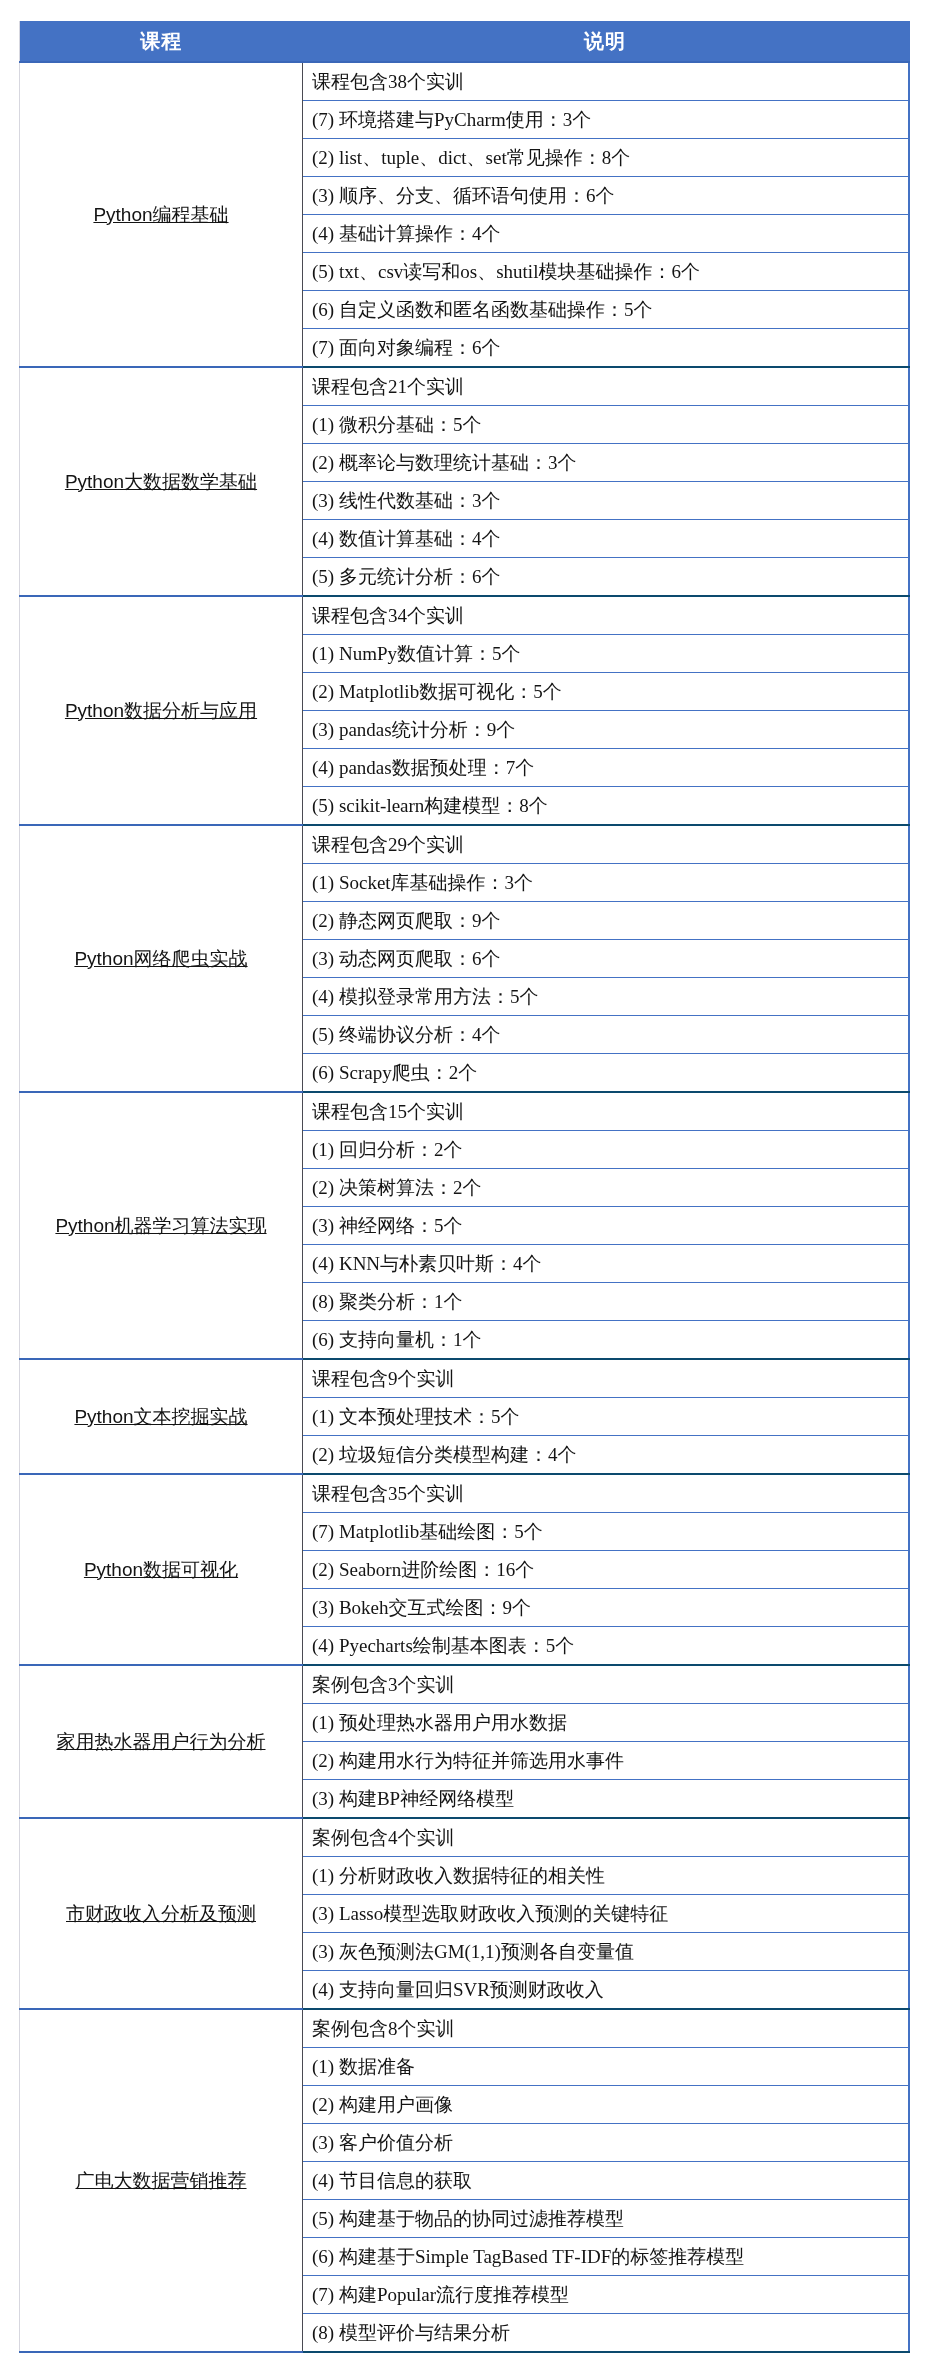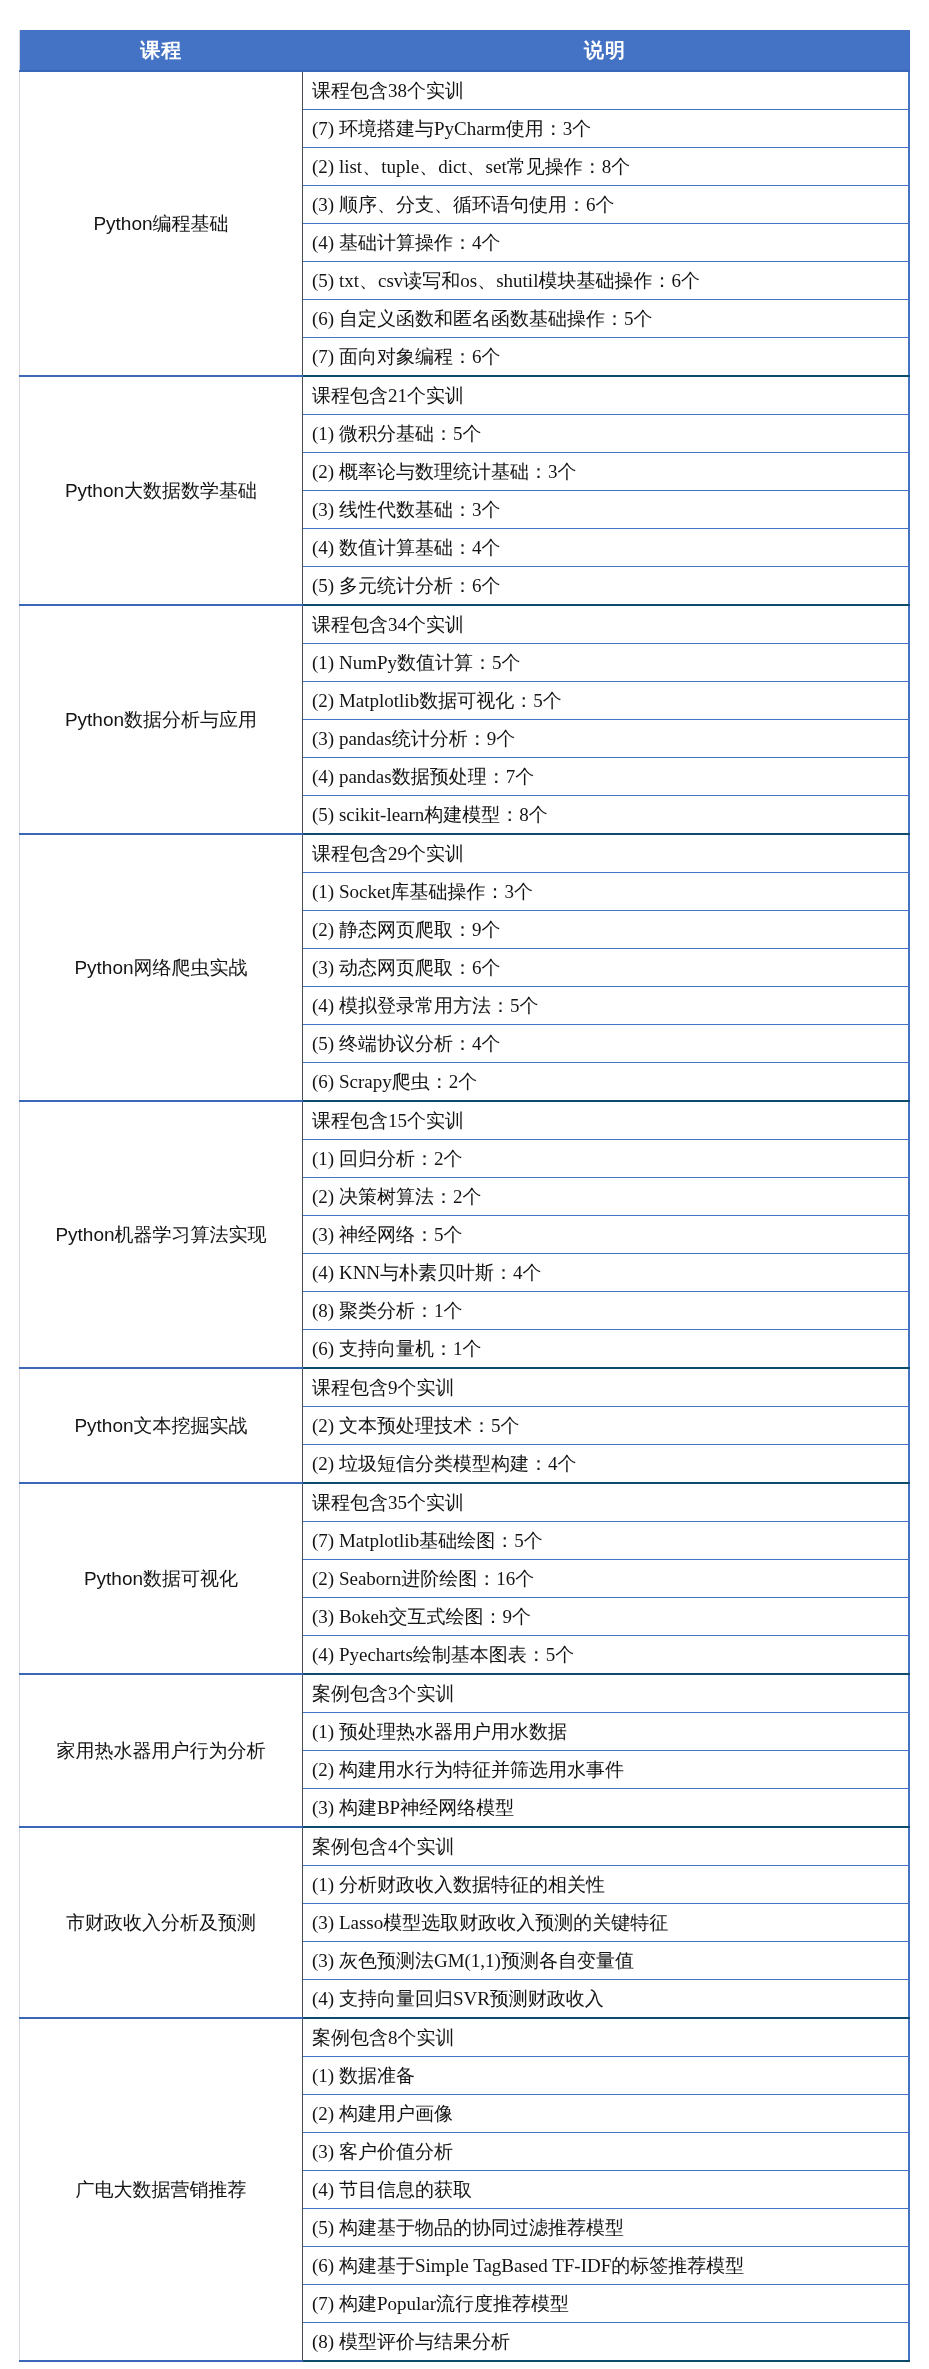--- a/index.html
+++ b/index.html
@@ -5,21 +5,21 @@
   html, body {
     margin: 0;
     padding: 0;
     background: #ffffff;
     width: 929px;
   }
   .page {
     width: 929px;
     height: 2369px;
     box-sizing: border-box;
-    padding: 30px 21px 19px 19px;
+    padding: 21px 21px 19px 19px;
     background: #ffffff;
     font-family: "Liberation Sans", "DejaVu Sans", sans-serif;
   }
   table.course-table {
     border-collapse: collapse;
     table-layout: fixed;
     width: 889px;
     border-left: 1px solid #d7d7df;
     border-right: 2px solid #4472c4;
     border-bottom: 2px solid #3a67b8;
@@ -44,20 +44,21 @@
     padding: 0;
     height: 37px;
     vertical-align: middle;
     line-height: 1.15;
   }
   td.course {
     text-align: center;
     border-right: 1.5px solid #4a4a52;
     border-bottom: 2px solid #3a67b8;
     padding: 0 4px;
+    text-decoration: underline;
   }
   td.desc {
     padding-left: 9px;
     padding-right: 4px;
     border-bottom: 1px solid #4472c4;
     text-align: left;
     font-family: Liberation Serif, serif;
   }
   tr.section-last td.desc {
     border-bottom: 2px solid #0c4a6e;
@@ -184,21 +185,21 @@
           <td class="desc">(8) 聚类分析：1个</td>
         </tr>
         <tr class="section-last">
           <td class="desc">(6) 支持向量机：1个</td>
         </tr>
         <tr>
           <td class="course" rowspan="3">Python文本挖掘实战</td>
           <td class="desc">课程包含9个实训</td>
         </tr>
         <tr>
-          <td class="desc">(2) 文本预处理技术：5个</td>
+          <td class="desc">(1) 文本预处理技术：5个</td>
         </tr>
         <tr class="section-last">
           <td class="desc">(2) 垃圾短信分类模型构建：4个</td>
         </tr>
         <tr>
           <td class="course" rowspan="5">Python数据可视化</td>
           <td class="desc">课程包含35个实训</td>
         </tr>
         <tr>
           <td class="desc">(7) Matplotlib基础绘图：5个</td>

